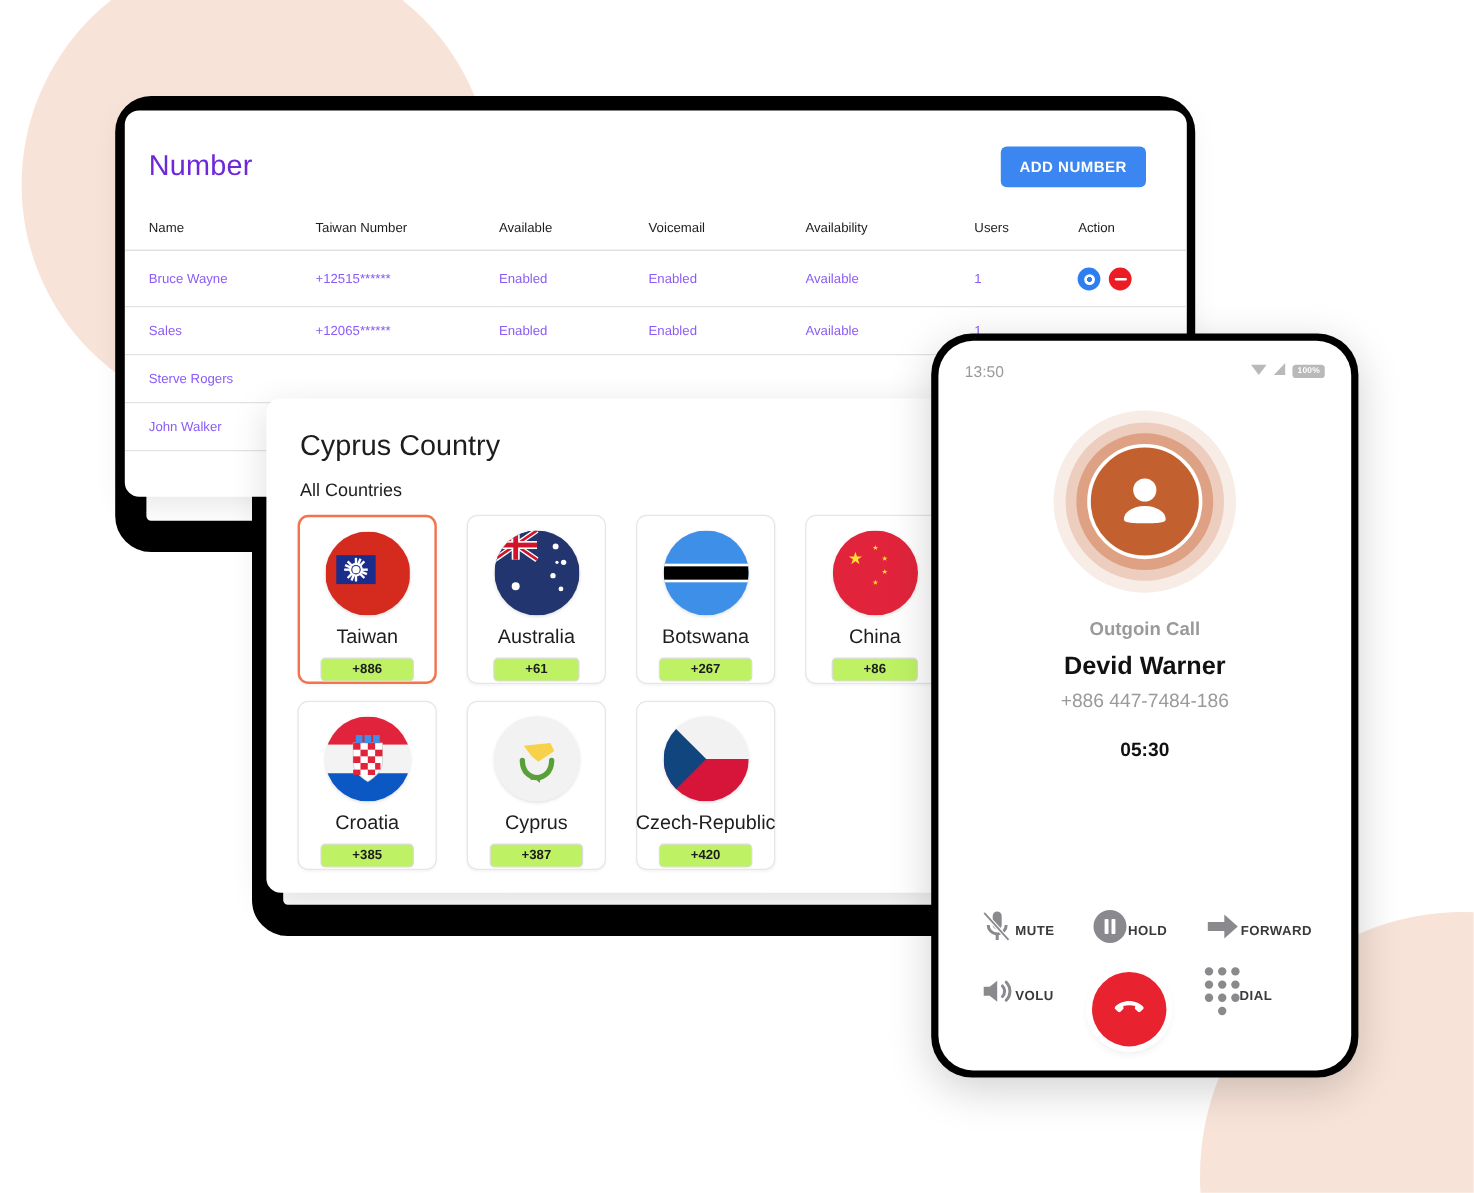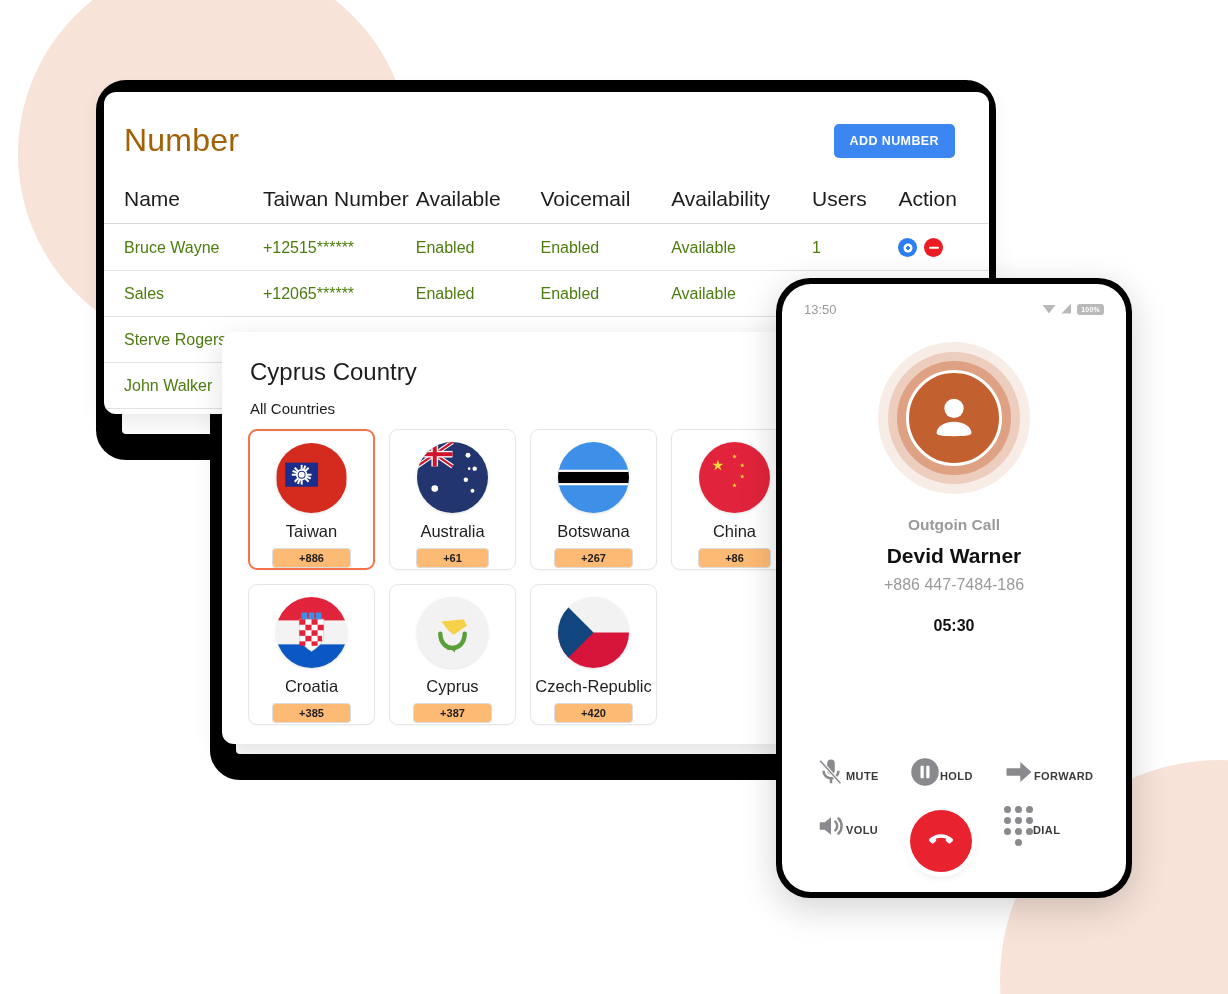--- a/index.html
+++ b/index.html
@@ -38,35 +38,35 @@
     width: 885px; height: 322px;
     background: #fff;
     border-radius: 12px;
     box-shadow: 0 6px 26px rgba(0,0,0,.10);
     overflow: hidden;
   }
   .card-head {
     display: flex; align-items: center; justify-content: space-between;
     padding: 30px 34px 0 20px;
   }
-  .card-title { font-size: 32px; color: #a16207; font-weight: 400; letter-spacing:.2px; }
+  .card-title { font-size: 24px; color: #6d28d9; font-weight: 400; letter-spacing:.2px; }
   .btn-primary {
     background: #3b86f0; color: #fff; border: none;
     font-size: 12.5px; font-weight: 700; letter-spacing: .4px;
     padding: 10px 16px; border-radius: 5px; cursor: pointer;
     font-family: "Liberation Sans", sans-serif;
   }
 
   table.numbers { width: 100%; border-collapse: collapse; margin-top: 28px; }
   table.numbers th {
-    text-align: left; font-size: 21px; font-weight: 400; color: #1d1d1f;
+    text-align: left; font-size: 11px; font-weight: 400; color: #1d1d1f;
     padding: 0 0 12px 0; border-bottom: 1px solid #d9d9d9;
   }
   table.numbers td {
-    font-size: 16px; color: #4d7c0f; font-weight: 400;
+    font-size: 11px; color: #8b5cf6; font-weight: 400;
     padding: 14px 0 13px 0; border-bottom: 1px solid #e2e2e2;
     white-space: nowrap;
     margin-left: 16px;
   }
   table.numbers th:first-child, table.numbers td:first-child { padding-left: 20px; }
   .col-name  { width: 158px; }
   .col-phone { width: 152px; }
   .col-rec   { width: 124px; }
   .col-vm    { width: 130px; }
   .col-avail { width: 140px; }
@@ -96,37 +96,37 @@
     box-shadow: 0 8px 30px rgba(0,0,0,.13);
     overflow: hidden;
   }
   .panel-title { font-size: 24px; color:#1d1d1f; font-weight:400; padding: 26px 0 0 28px; }
   .panel-sub   { font-size: 15px; color:#1d1d1f; padding: 14px 0 0 28px; }
   .country-grid {
     display: grid; grid-template-columns: repeat(4, 141px);
     gap: 14px 0; padding: 12px 0 0 26px;
   }
   .country-card {
-    width: 127px; height: 141px;
+    width: 116px; height: 141px;
     border: 1px solid #e6e6e6; border-radius: 9px; background:#fff;
     display:flex; flex-direction:column; align-items:center;
     padding-top: 12px; cursor: pointer;
     box-shadow: 0 1px 2px rgba(0,0,0,.04);
   }
   .country-card.selected { border: 2px solid #f4734b; }
   .flag {
     width: 71px; height: 71px; border-radius: 50%;
     overflow: hidden; position: relative; background:#f2f2f2;
     box-shadow: 0 1px 3px rgba(0,0,0,.13);
   }
   .flag svg { display:block; width:100%; height:100%; }
   .c-name { font-size: 16.5px; color:#1d1d1f; margin-top: 9px; white-space:nowrap; }
   .c-code {
     margin-top: 7px; font-size: 11px; font-weight: 700; color:#1d1d1f;
-    border: 1px solid #dcdcdc; border-radius: 4px; padding: 3px 26px; background:#fdba74;
+    border: 1px solid #dcdcdc; border-radius: 4px; padding: 3px 26px; background:#bef264;
   }
 
   
   #phone {
     position: absolute; left: 776px; top: 278px;
     width: 356px; height: 620px;
     background: #000; border-radius: 34px; padding: 6px;
     box-shadow: 0 10px 36px rgba(0,0,0,.18);
   }
   #phone-screen {

